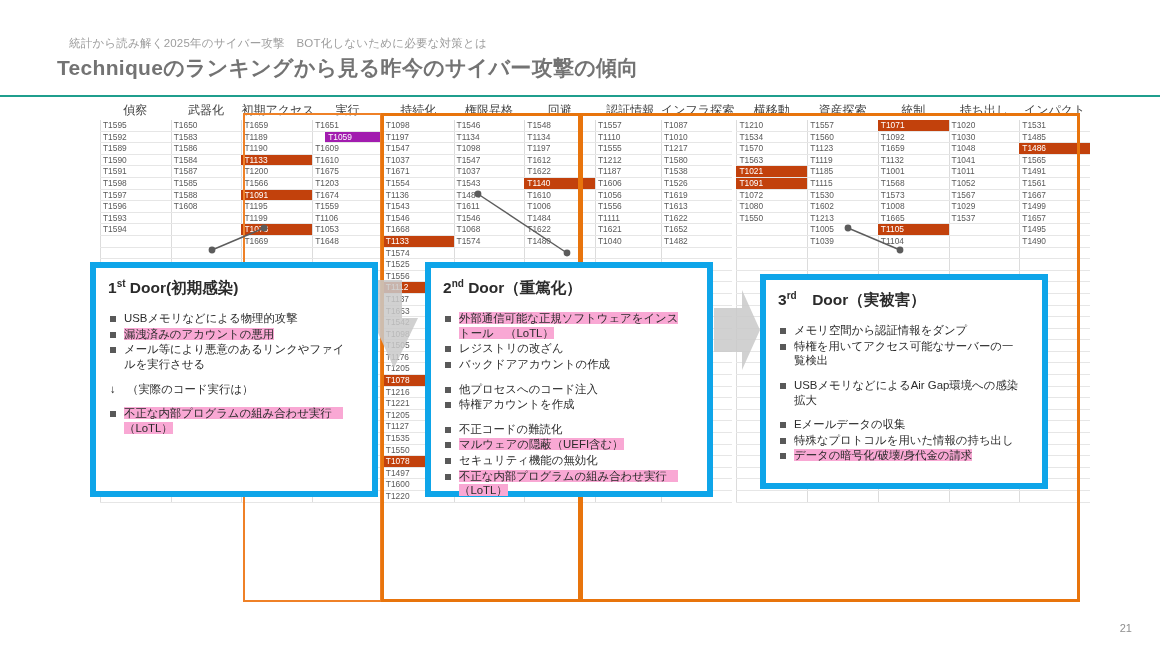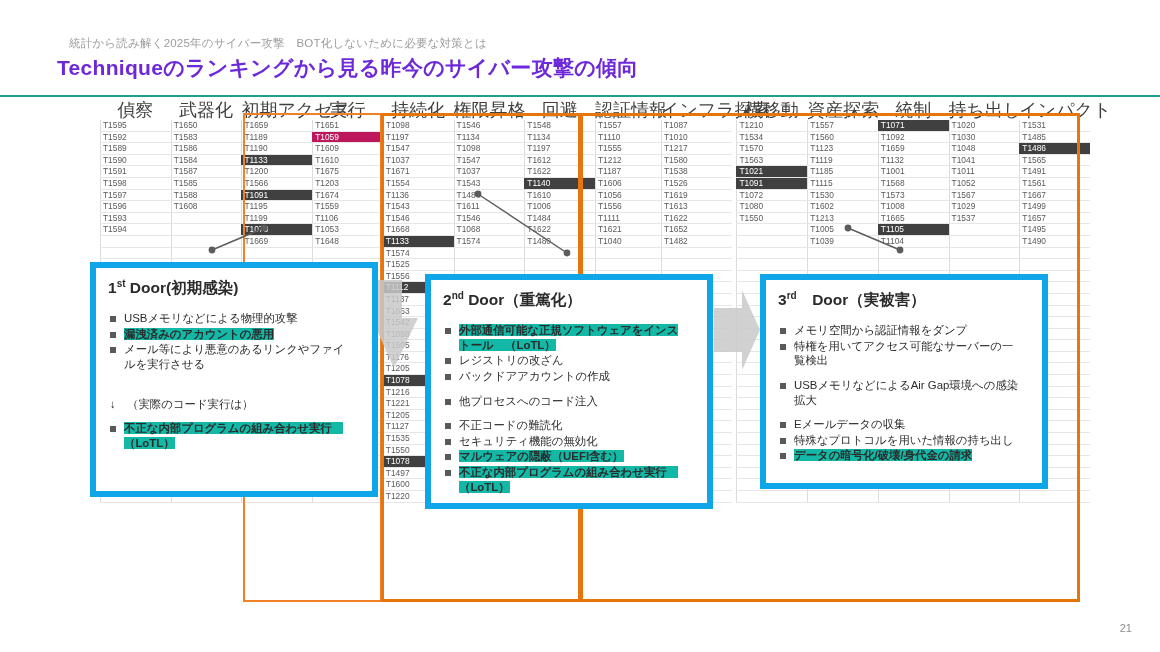--- a/index.html
+++ b/index.html
@@ -11,51 +11,51 @@
     overflow:hidden;
     color:#3f3f3f;
   }
   
   #kicker{
     position:absolute;left:57px;top:36px;
     font-size:11.5px;color:#9d9d9d;letter-spacing:.2px;white-space:nowrap;margin-left:12px;
   }
   #page-title{
     position:absolute;left:57px;top:54px;
-    font-size:21px;font-weight:bold;color:#6d28d9;letter-spacing:.3px;white-space:nowrap;
+    font-size:21px;font-weight:bold;color:#737373;letter-spacing:.3px;white-space:nowrap;
   }
   #title-rule{
     position:absolute;left:0;top:95px;width:1160px;height:2px;background:#1f9e8d;
   }
   #page-number{
     position:absolute;right:28px;bottom:18px;font-size:11px;color:#8e8e8e;
   }
 
   
   #matrix{
     position:absolute;left:100px;top:100px;width:990px;height:505px;
   }
   .col{
     position:absolute;top:0;width:70px;
   }
   .col-head{
     height:20px;line-height:20px;
-    font-size:18px;color:#3f3f3f;text-align:center;white-space:nowrap;
+    font-size:12px;color:#3f3f3f;text-align:center;white-space:nowrap;
   }
   .cells{position:relative;}
   .cell{
     height:11.6px;line-height:11.6px;
     font-size:8.4px;color:#5a5a5a;
     border-bottom:1px solid #e6e6e6;
     padding-left:3px;
     box-sizing:border-box;
     white-space:nowrap;
   }
-  .cell.hl{background:#404040;color:#ffffff;}
-  .cell.hl2{background:#be185d;color:#ffffff;}
+  .cell.hl{background:#c2410c;color:#ffffff;}
+  .cell.hl2{background:#a21caf;color:#ffffff;margin-left:13px;}
   .cell.blank{color:transparent;}
   
   .col .vsep{
     position:absolute;left:0;top:20px;width:1px;bottom:0;background:#dcdcdc;
   }
   
   .frame{
     position:absolute;border:2px solid #ef8127;box-sizing:border-box;pointer-events:none;
   }
   .frame.strong{border-color:#e8740c;border-width:3px;}
@@ -71,22 +71,22 @@
   .callout h3 sup{font-size:10px;}
   .bullets{margin:0;padding:0;list-style:none;}
   .bullets li{
     position:relative;padding-left:16px;margin-bottom:1px;
     font-size:11.4px;line-height:14.6px;color:#2b2b2b;
   }
   .bullets li.b::before{
     content:"";position:absolute;left:2px;top:5px;width:6px;height:6px;background:#595959;
   }
   .bullets li.spacer{height:9px;margin:0;padding:0;}
-  .bullets li.plain{padding-left:2px;margin-top:15px;}
-  .mark{background:#14b8a6;font-weight:bold;}
+  .bullets li.plain{padding-left:2px;}
+  .mark{background:#f9a8d4;}
 
   
   #connectors{position:absolute;left:0;top:0;width:1160px;height:652px;pointer-events:none;}
 
   
   .bigarrow{position:absolute;}
 </style>
 </head>
 <body>
 
@@ -674,32 +674,33 @@
     <ul class="bullets">
       <li class="b">USBメモリなどによる物理的攻撃</li>
       <li class="b"><span class="mark">漏洩済みのアカウントの悪用</span></li>
       <li class="b">メール等により悪意のあるリンクやファイルを実行させる</li>
       <li class="spacer"></li>
       <li class="plain">↓　（実際のコード実行は）</li>
       <li class="spacer"></li>
       <li class="b"><span class="mark">不正な内部プログラムの組み合わせ実行　（LoTL）</span></li>
     </ul>
   </div>
-<div class="callout" id="callout-2" style="left:425px;top:274px;width:288px;height:235px;">
+<div class="callout" id="callout-2" style="left:425px;top:262px;width:288px;height:235px;">
     <h3><span>2</span><sup>nd</sup><span> Door（重篤化）</span></h3>
     <ul class="bullets">
       <li class="b"><span class="mark">外部通信可能な正規ソフトウェアをインストール　（LoTL）</span></li>
       <li class="b">レジストリの改ざん</li>
       <li class="b">バックドアアカウントの作成</li>
       <li class="spacer"></li>
       <li class="b">他プロセスへのコード注入</li>
+      <li class="b">特権アカウントを作成</li>
       <li class="spacer"></li>
       <li class="b">不正コードの難読化</li>
+      <li class="b"><span class="mark">マルウェアの隠蔽（UEFI含む）</span></li>
       <li class="b">セキュリティ機能の無効化</li>
-      <li class="b"><span class="mark">マルウェアの隠蔽（UEFI含む）</span></li>
       <li class="b"><span class="mark">不正な内部プログラムの組み合わせ実行　（LoTL）</span></li>
     </ul>
   </div>
 <div class="callout" id="callout-3" style="left:760px;top:274px;width:288px;height:215px;">
     <h3><span>3</span><sup>rd</sup><span>　Door（実被害）</span></h3>
     <ul class="bullets">
       <li class="b">メモリ空間から認証情報をダンプ</li>
       <li class="b">特権を用いてアクセス可能なサーバーの一覧検出</li>
       <li class="spacer"></li>
       <li class="b">USBメモリなどによるAir Gap環境への感染拡大</li>

